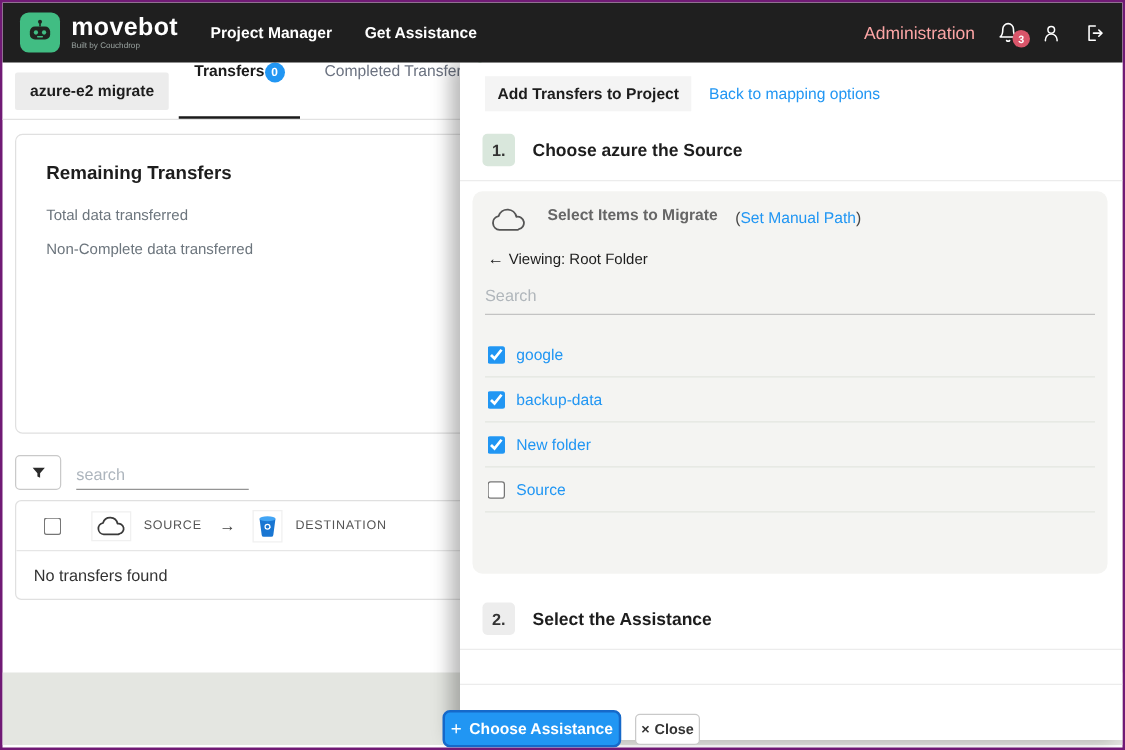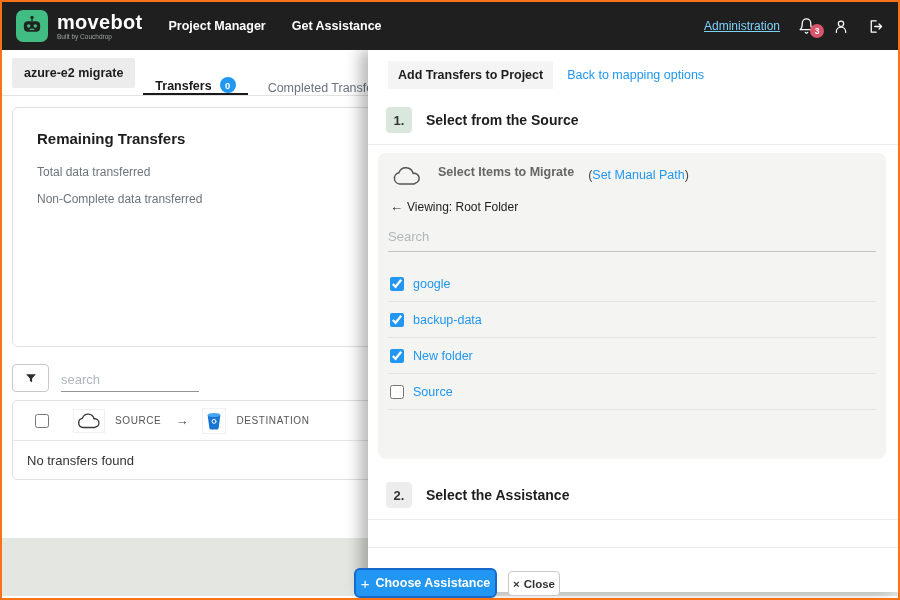--- a/index.html
+++ b/index.html
@@ -1,43 +1,43 @@
 <!DOCTYPE html>
 <html><head>
 <meta charset="utf-8">
 <style>
   * { margin:0; padding:0; box-sizing:border-box; }
   body { font-family:"Liberation Sans", sans-serif; background:#fff; }
-  .page { position:relative; width:900px; height:600px; border:2px solid #f97316;
+  .page { position:relative; width:900px; height:600px; border:2px solid #701a75;
           overflow:hidden; background:#fff; }
 
   
   .navbar { height:48px; background:#1f1f1f; display:flex; align-items:center;
             padding:0 14px; position:relative; z-index:30; }
   .brand { display:flex; align-items:center; gap:9px; cursor:pointer; }
   .brand-logo { width:32px; height:32px; background:#41bd83; border-radius:7px;
                 display:flex; align-items:center; justify-content:center; }
   .brand-text { display:flex; flex-direction:column; line-height:1; }
   .brand-name { color:#fff; font-size:20px; font-weight:700; letter-spacing:.3px; }
   .brand-tagline { color:#9aa3a0; font-size:6.5px; margin-top:2px; }
   .nav-links { display:flex; gap:26px; margin-left:26px; }
   .nav-link { color:#fff; font-size:12.5px; font-weight:600; cursor:pointer; }
   .nav-right { margin-left:auto; display:flex; align-items:center; gap:18px; }
-  .admin-link { color:#7dd3fc; font-size:12px; cursor:pointer;text-decoration:underline; }
+  .admin-link { color:#fca5a5; font-size:14px; cursor:pointer; }
   .icon-btn { position:relative; display:flex; align-items:center; cursor:pointer; }
   .notif-badge { position:absolute; right:-9px; bottom:-3px; width:14px; height:14px;
                  background:#d9556a; color:#fff; border-radius:50%; font-size:8.5px;
                  display:flex; align-items:center; justify-content:center; font-weight:700; }
 
   
   .tab-row { height:46px; display:flex; align-items:center; border-bottom:1px solid #e2e2e2;
              background:#fff; padding-left:10px; }
   .project-chip { background:#ececec; padding:8px 12px; font-size:12.5px; font-weight:700;
                   color:#1d1d1d; border-radius:2px; cursor:pointer; }
-  .tab { height:100%; display:flex; align-items:flex-end; gap:8px; padding:0 12px;
+  .tab { height:100%; display:flex; align-items:flex-start; gap:0; padding:0 12px;
          font-size:12.5px; color:#6b7280; cursor:pointer; margin-left:8px; }
   .tab.active { color:#1a1a1a; font-weight:700; border-bottom:2px solid #1a1a1a; }
   .badge { width:16px; height:16px; border-radius:50%; color:#fff; font-size:9.5px;
            display:inline-flex; align-items:center; justify-content:center; font-weight:700; }
   .badge-blue { background:#2196f3; }
   .badge-green { background:#43a047; }
 
   
   .remaining-card { margin:11px 10px 0 10px; width:880px; height:240px;
                     border:1px solid #e0e0e0; border-radius:6px; padding:22px 24px; }
@@ -221,21 +221,21 @@
   <div class="gray-strip"></div>
 
   <div class="panel">
     <div class="panel-header">
       <span class="panel-title">Add Transfers to Project</span>
       <a class="blue-link">Back to mapping options</a>
     </div>
 
     <div class="step-row">
       <span class="step-num step-green">1.</span>
-      <span class="step-title">Select from the Source</span>
+      <span class="step-title">Choose azure the Source</span>
     </div>
 
     <div class="source-card">
       <div class="source-head">
         <span>
           <svg width="34" height="22" viewBox="0 0 26 18" fill="none" stroke="#555" stroke-width="1.2" stroke-linejoin="round">
             <path d="M7 15.5a4.6 4.6 0 0 1-.6-9.1A6 6 0 0 1 18 6.9a4.1 4.1 0 0 1 1.6 8.1 5 5 0 0 1-1 .5z"></path>
           </svg>
         </span>
         <span class="source-heading">Select Items to Migrate</span>

